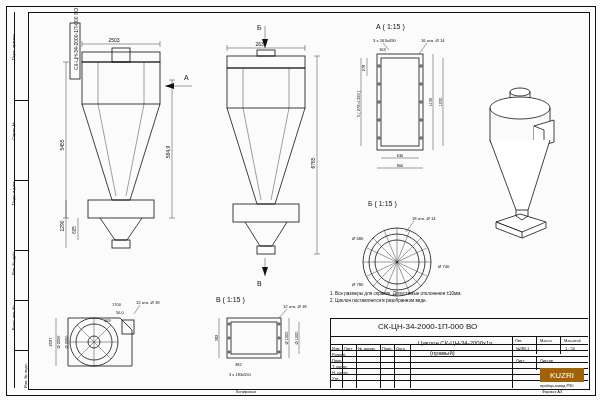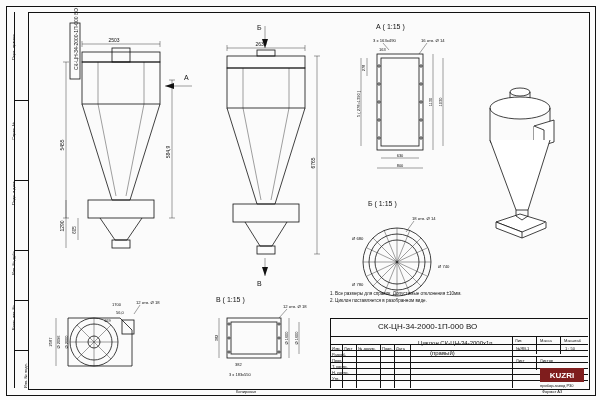--- a/index.html
+++ b/index.html
@@ -17,21 +17,21 @@
   .f5{font-size:5px;}
   .f6{font-size:6px;}
   .f7{font-size:7px;}
   .f8{font-size:8px;}
   svg{position:absolute;overflow:visible;}
   .dim{stroke:#111;stroke-width:.4;fill:none;}
   .obj{stroke:#111;stroke-width:.8;fill:none;}
   .obj3d{stroke:#111;stroke-width:.8;fill:#fff;}
   .note{position:absolute;font-size:4.6px;color:#111;line-height:1.55;}
   .tblcell{position:absolute;font-size:4px;color:#111;white-space:nowrap;}
-  .logo{position:absolute;background:#7f1d1d;color:#fff;font-weight:bold;display:flex;align-items:center;justify-content:center;}
+  .logo{position:absolute;background:#a16207;color:#fff;font-weight:normal;display:flex;align-items:center;justify-content:center;}
 </style>
 </head>
 <body>
 
 <div id="sheet">
 
   <div class="frame outer"></div>
   <div class="frame inner"></div>
 
   <div class="ln v" style="left:14px;top:12px;height:376px;"></div>

